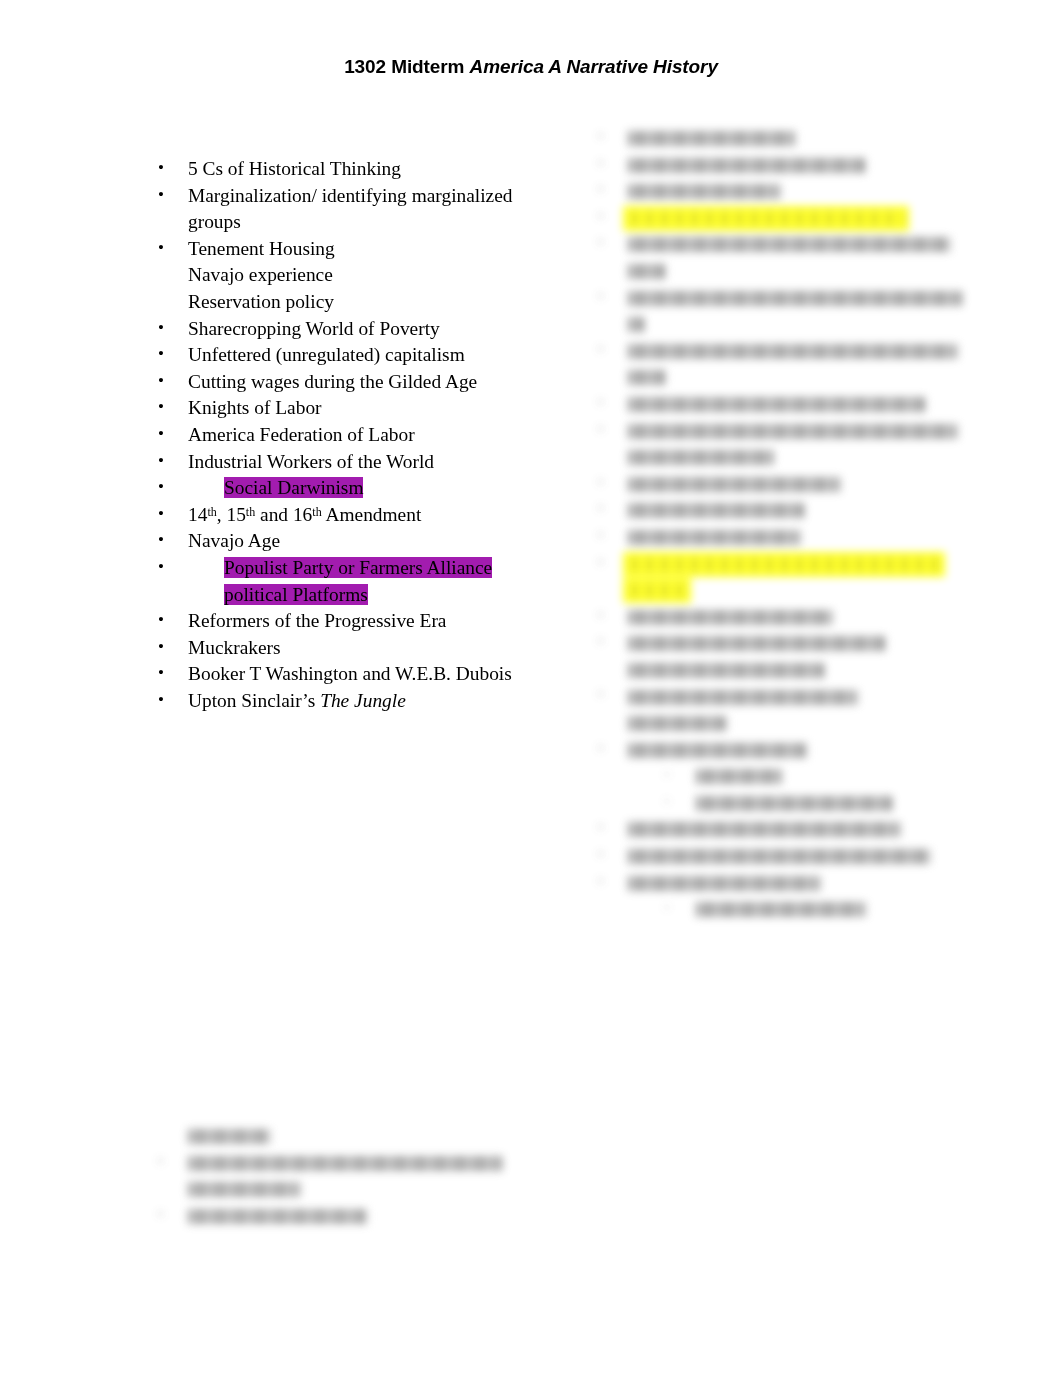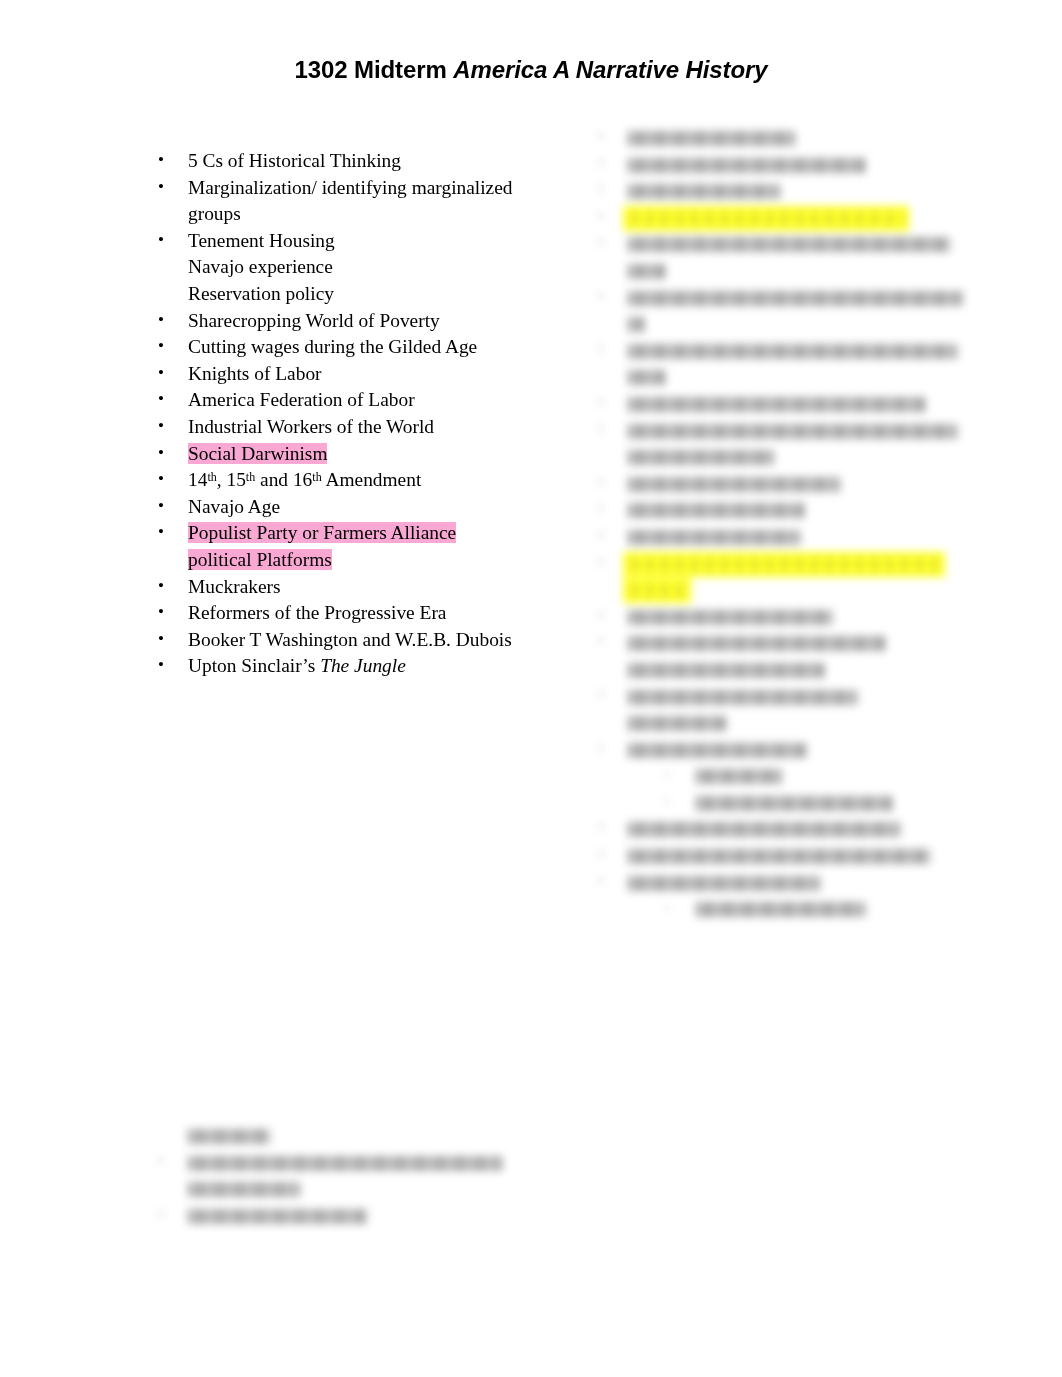--- a/index.html
+++ b/index.html
@@ -18,33 +18,33 @@
 
   
   .doc-title {
     position: absolute;
     top: 56px;
     left: 0;
     width: 1062px;
     text-align: center;
     font-family: "Liberation Sans", sans-serif;
     font-weight: bold;
-    font-size: 24px;
+    font-size: 19px;
     letter-spacing: -0.1px;
     white-space: nowrap;
   }
   .doc-title .ital {
     font-style: italic;
   }
 
   
   .col-left {
     position: absolute;
     left: 152px;
-    top: 148px;
+    top: 156px;
     width: 372px;
   }
   .col-right {
     position: absolute;
     left: 592px;
     top: 124px;
     width: 356px;
     filter: blur(4.1px);
     opacity: 0.82;
   }
@@ -74,22 +74,23 @@
     position: absolute;
     left: 6px;
     top: -1px;
     font-size: 17px;
     line-height: 26.6px;
   }
   .bitem .txt {
     display: inline;
   }
   .hl {
-    background-color: #f9a8d4;
+    background-color: #a21caf;
     box-decoration-break: clone;
+    margin-left: 36px;
     -webkit-box-decoration-break: clone;
   }
   sup {
     font-size: 0.62em;
     vertical-align: 0.42em;
     line-height: 0;
   }
   .ital { font-style: italic; }
 
   
@@ -173,20 +174,23 @@
 
     <li class="bitem">
       <span class="txt">Reservation policy</span>
     </li>
 
 
     <li class="bitem bulleted">
       <span class="txt">Sharecropping World of Poverty</span>
     </li>
 
+    <li class="bitem bulleted">
+      <span class="txt">Unfettered (unregulated) capitalism</span>
+    </li>
 
     <li class="bitem bulleted">
       <span class="txt">Cutting wages during the Gilded Age</span>
     </li>
 
     <li class="bitem bulleted">
       <span class="txt">Knights of Labor</span>
     </li>
 
     <li class="bitem bulleted">
@@ -207,25 +211,25 @@
 
     <li class="bitem bulleted">
       <span class="txt">Navajo Age</span>
     </li>
 
     <li class="bitem bulleted">
       <span class="txt hl">Populist Party or Farmers Alliance political Platforms</span>
     </li>
 
     <li class="bitem bulleted">
+      <span class="txt">Reformers of the Progressive Era</span>
+    </li>
+
+    <li class="bitem bulleted">
       <span class="txt">Muckrakers</span>
-    </li>
-
-    <li class="bitem bulleted">
-      <span class="txt">Reformers of the Progressive Era</span>
     </li>
 
     <li class="bitem bulleted">
       <span class="txt">Booker T  Washington  and W.E.B. Dubois</span>
     </li>
 
     <li class="bitem bulleted">
       <span class="txt"><span>Upton Sinclair’s </span><span class="ital">The Jungle</span></span>
     </li>
   </ul>

